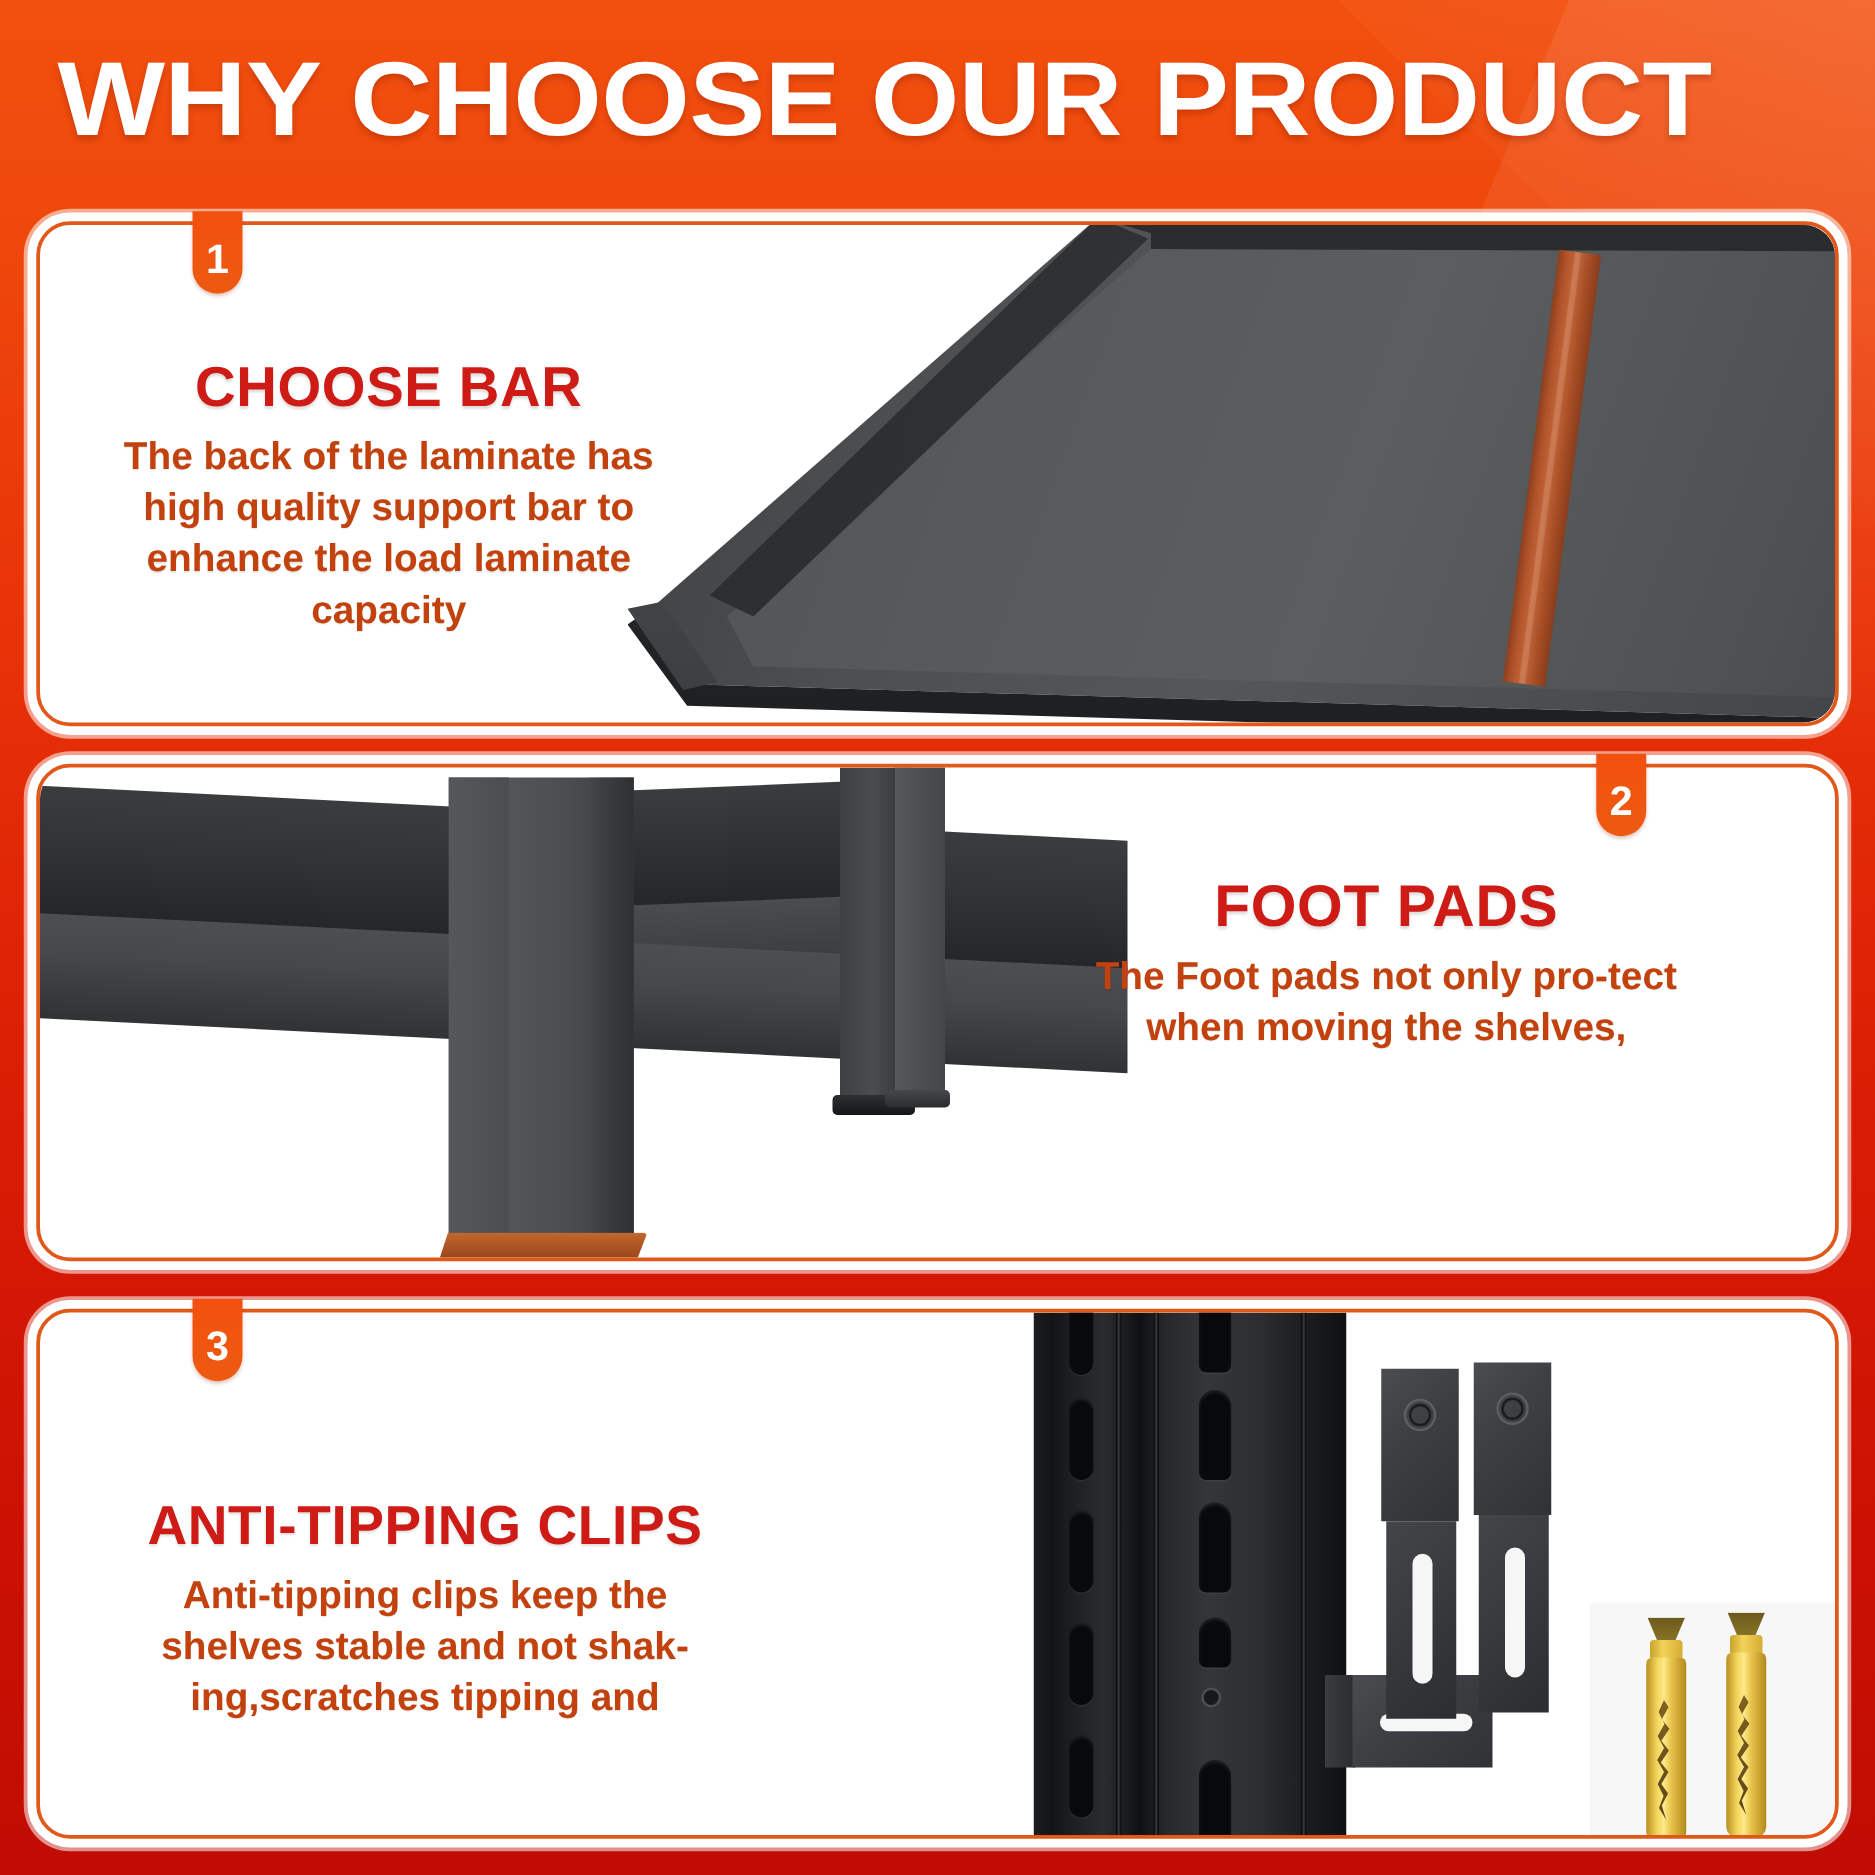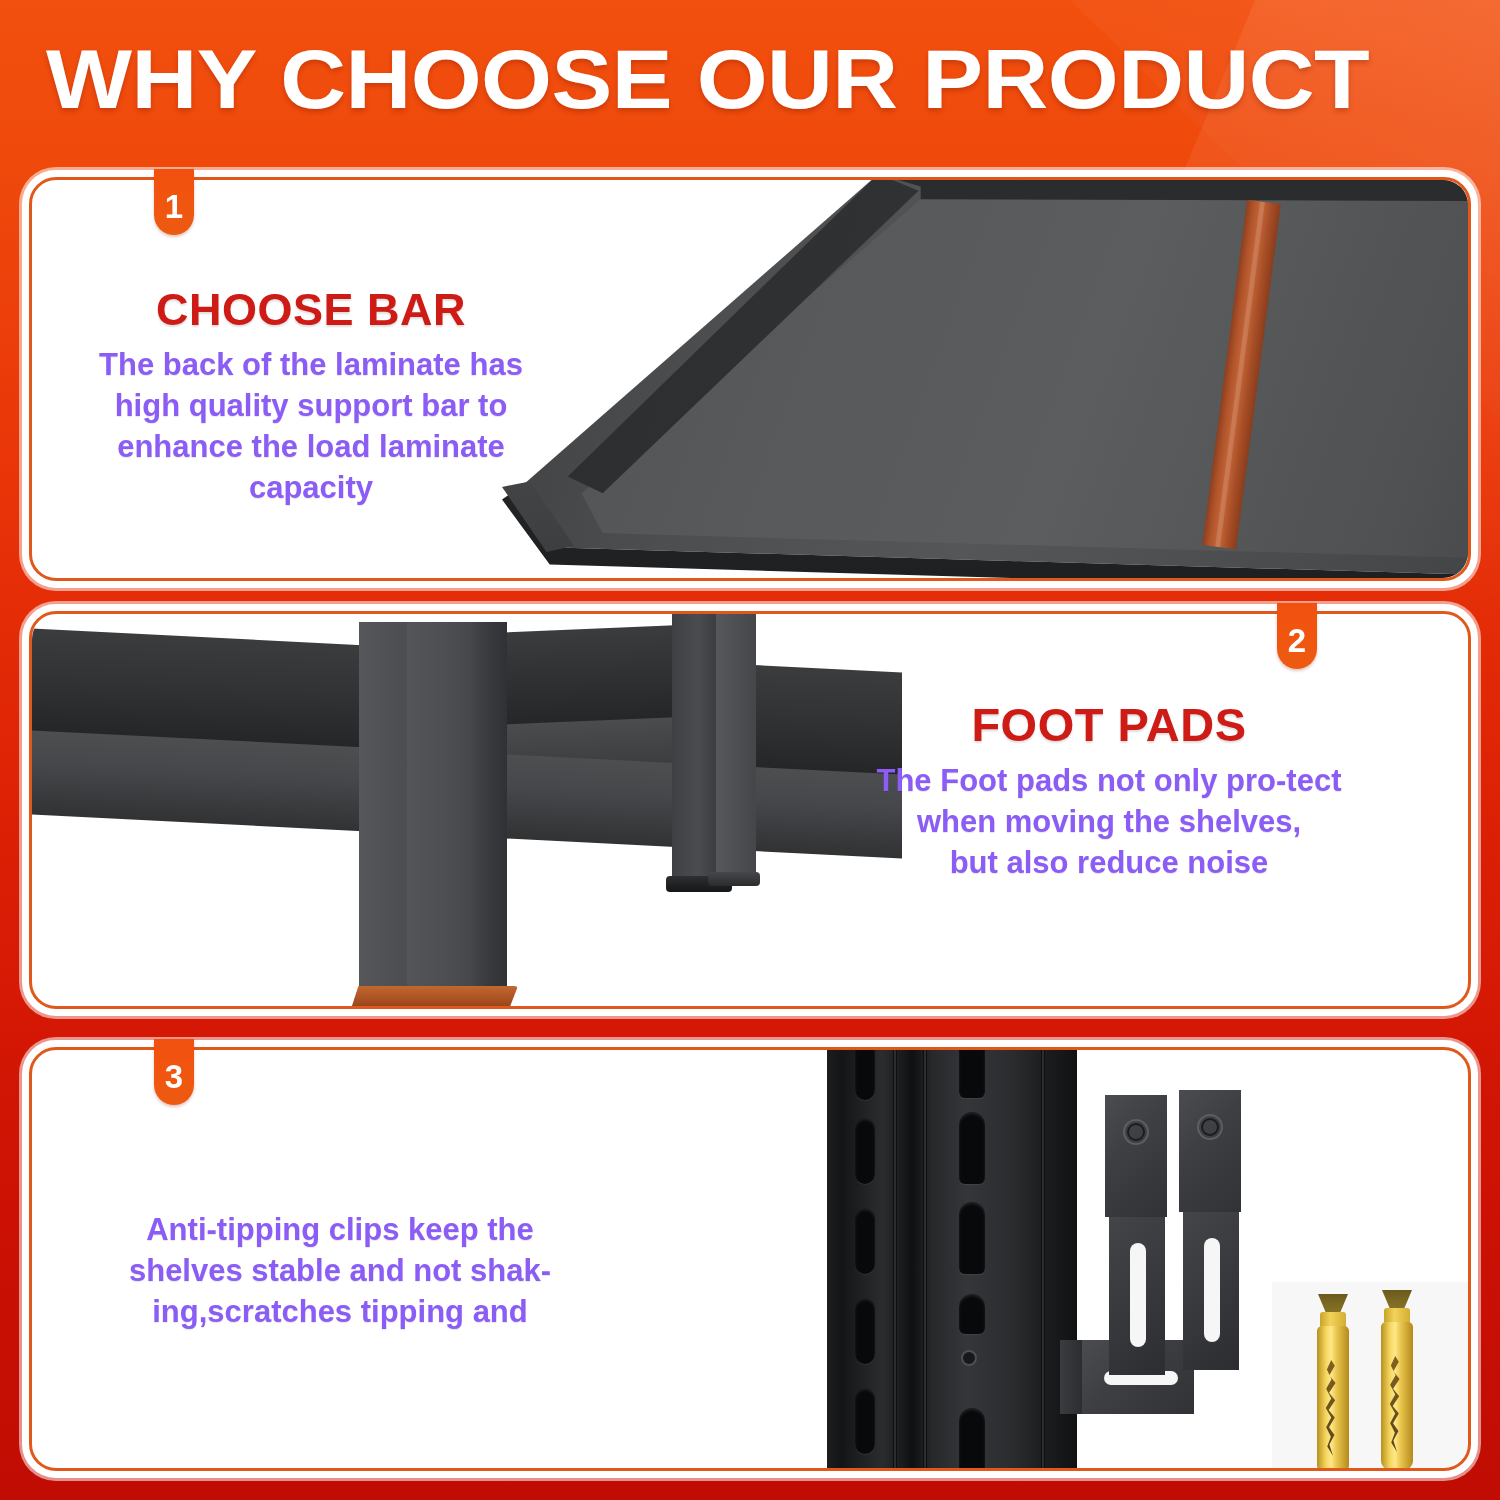--- a/index.html
+++ b/index.html
@@ -77,21 +77,21 @@
   #badge3{ left:125px; }
 
   
   .txt{ position:absolute; text-align:center; z-index:5; }
   .feat-title{
     color:#CE1B16; font-weight:bold; font-size:45px; line-height:1.05;
     letter-spacing:0.5px; white-space:nowrap;
     text-shadow:0 2px 2px rgba(0,0,0,.13);
   }
   .feat-body{
-    color:#8b5cf6; font-weight:bold; font-size:31px; line-height:1.32;
+    color:#c2410c; font-weight:bold; font-size:31px; line-height:1.32;
     margin-top:12px;
     text-shadow:0 1px 1px rgba(0,0,0,.10);
   }
   #t1{ left:34px; top:106px; width:490px; }
   #t2{ left:787px; top:86px; width:580px; }
   #t2 .feat-title{ font-size:47px; }
   #t3{ left:28px; top:148px; width:560px; }
   #t3 .feat-title{ font-size:44px; }
 
   
@@ -309,21 +309,20 @@
         <div class="sh"></div>
       </div>
       <div class="foot-pad" id="pad-front"></div>
     </div>
 
     <div class="txt" id="t2">
       <div class="feat-title">FOOT PADS</div>
       <div class="feat-body">
         <div>The Foot pads not only pro-tect</div>
         <div>when moving the shelves,</div>
-        <div>but also reduce noise</div>
       </div>
     </div>
 
   </div>
   <div class="card-inner"></div>
   <div class="badge" id="badge2">2</div>
 </div>
 
 <div class="card" id="card3">
   <div class="card-clip">
@@ -386,20 +385,21 @@
       <div class="anchor" style="left:1347px; top:240px;">
         <div class="head"></div>
         <div class="collar"></div>
         <div class="body"></div>
         <div class="fin"></div>
       </div>
 
     </div>
 
     <div class="txt" id="t3">
+      <div class="feat-title">ANTI-TIPPING CLIPS</div>
       <div class="feat-body">
         <div>Anti-tipping clips keep the</div>
         <div>shelves stable and not shak-</div>
         <div>ing,scratches tipping and</div>
       </div>
     </div>
 
   </div>
   <div class="card-inner"></div>
   <div class="badge" id="badge3">3</div>

